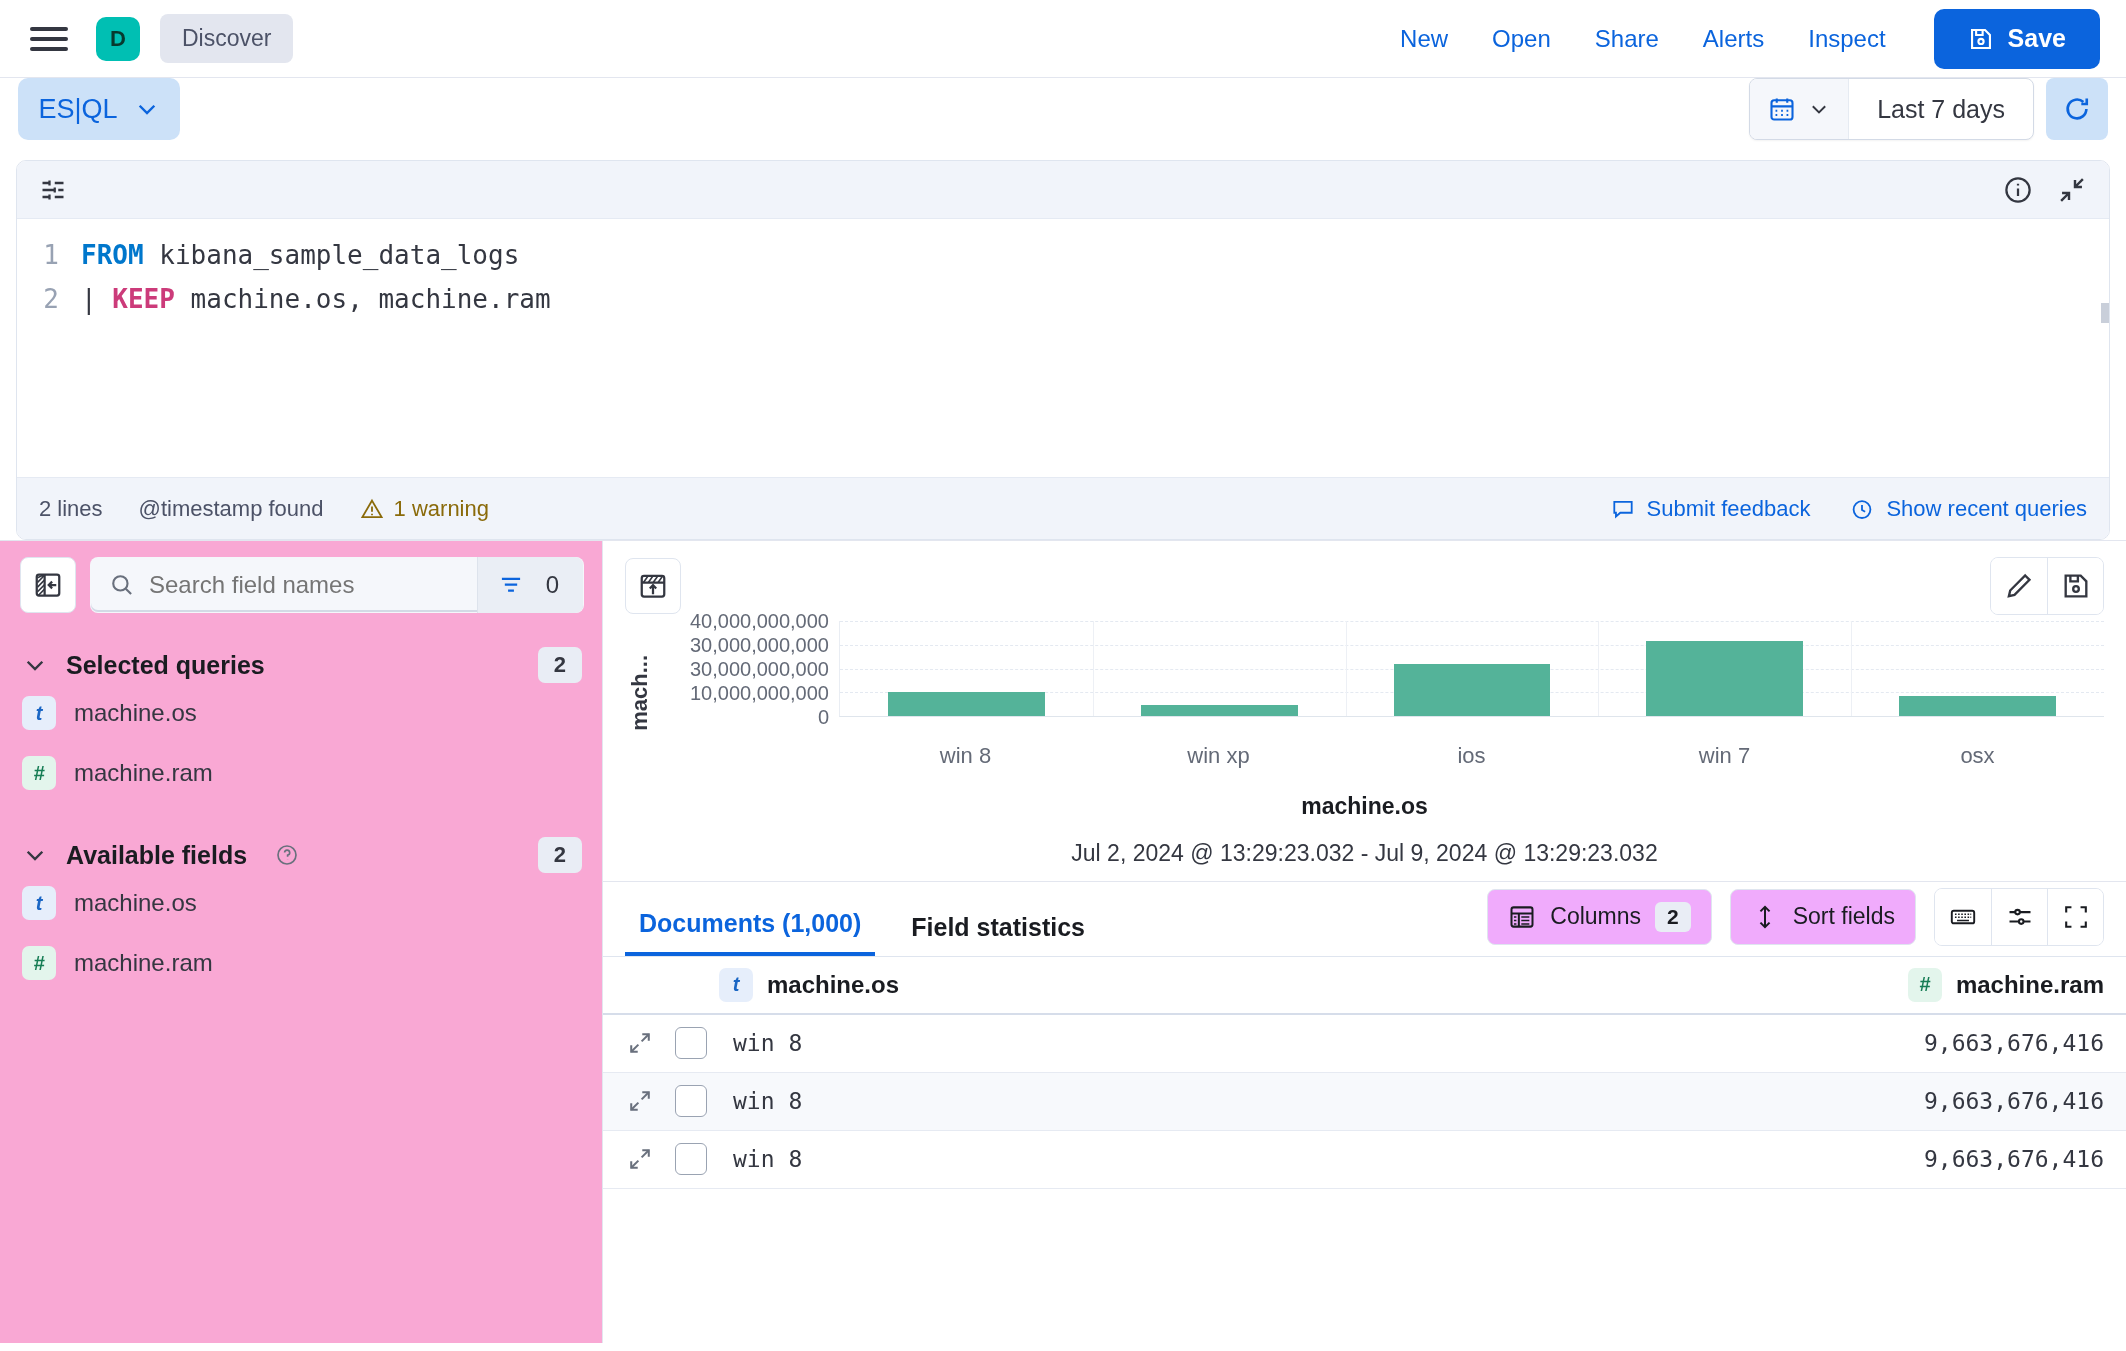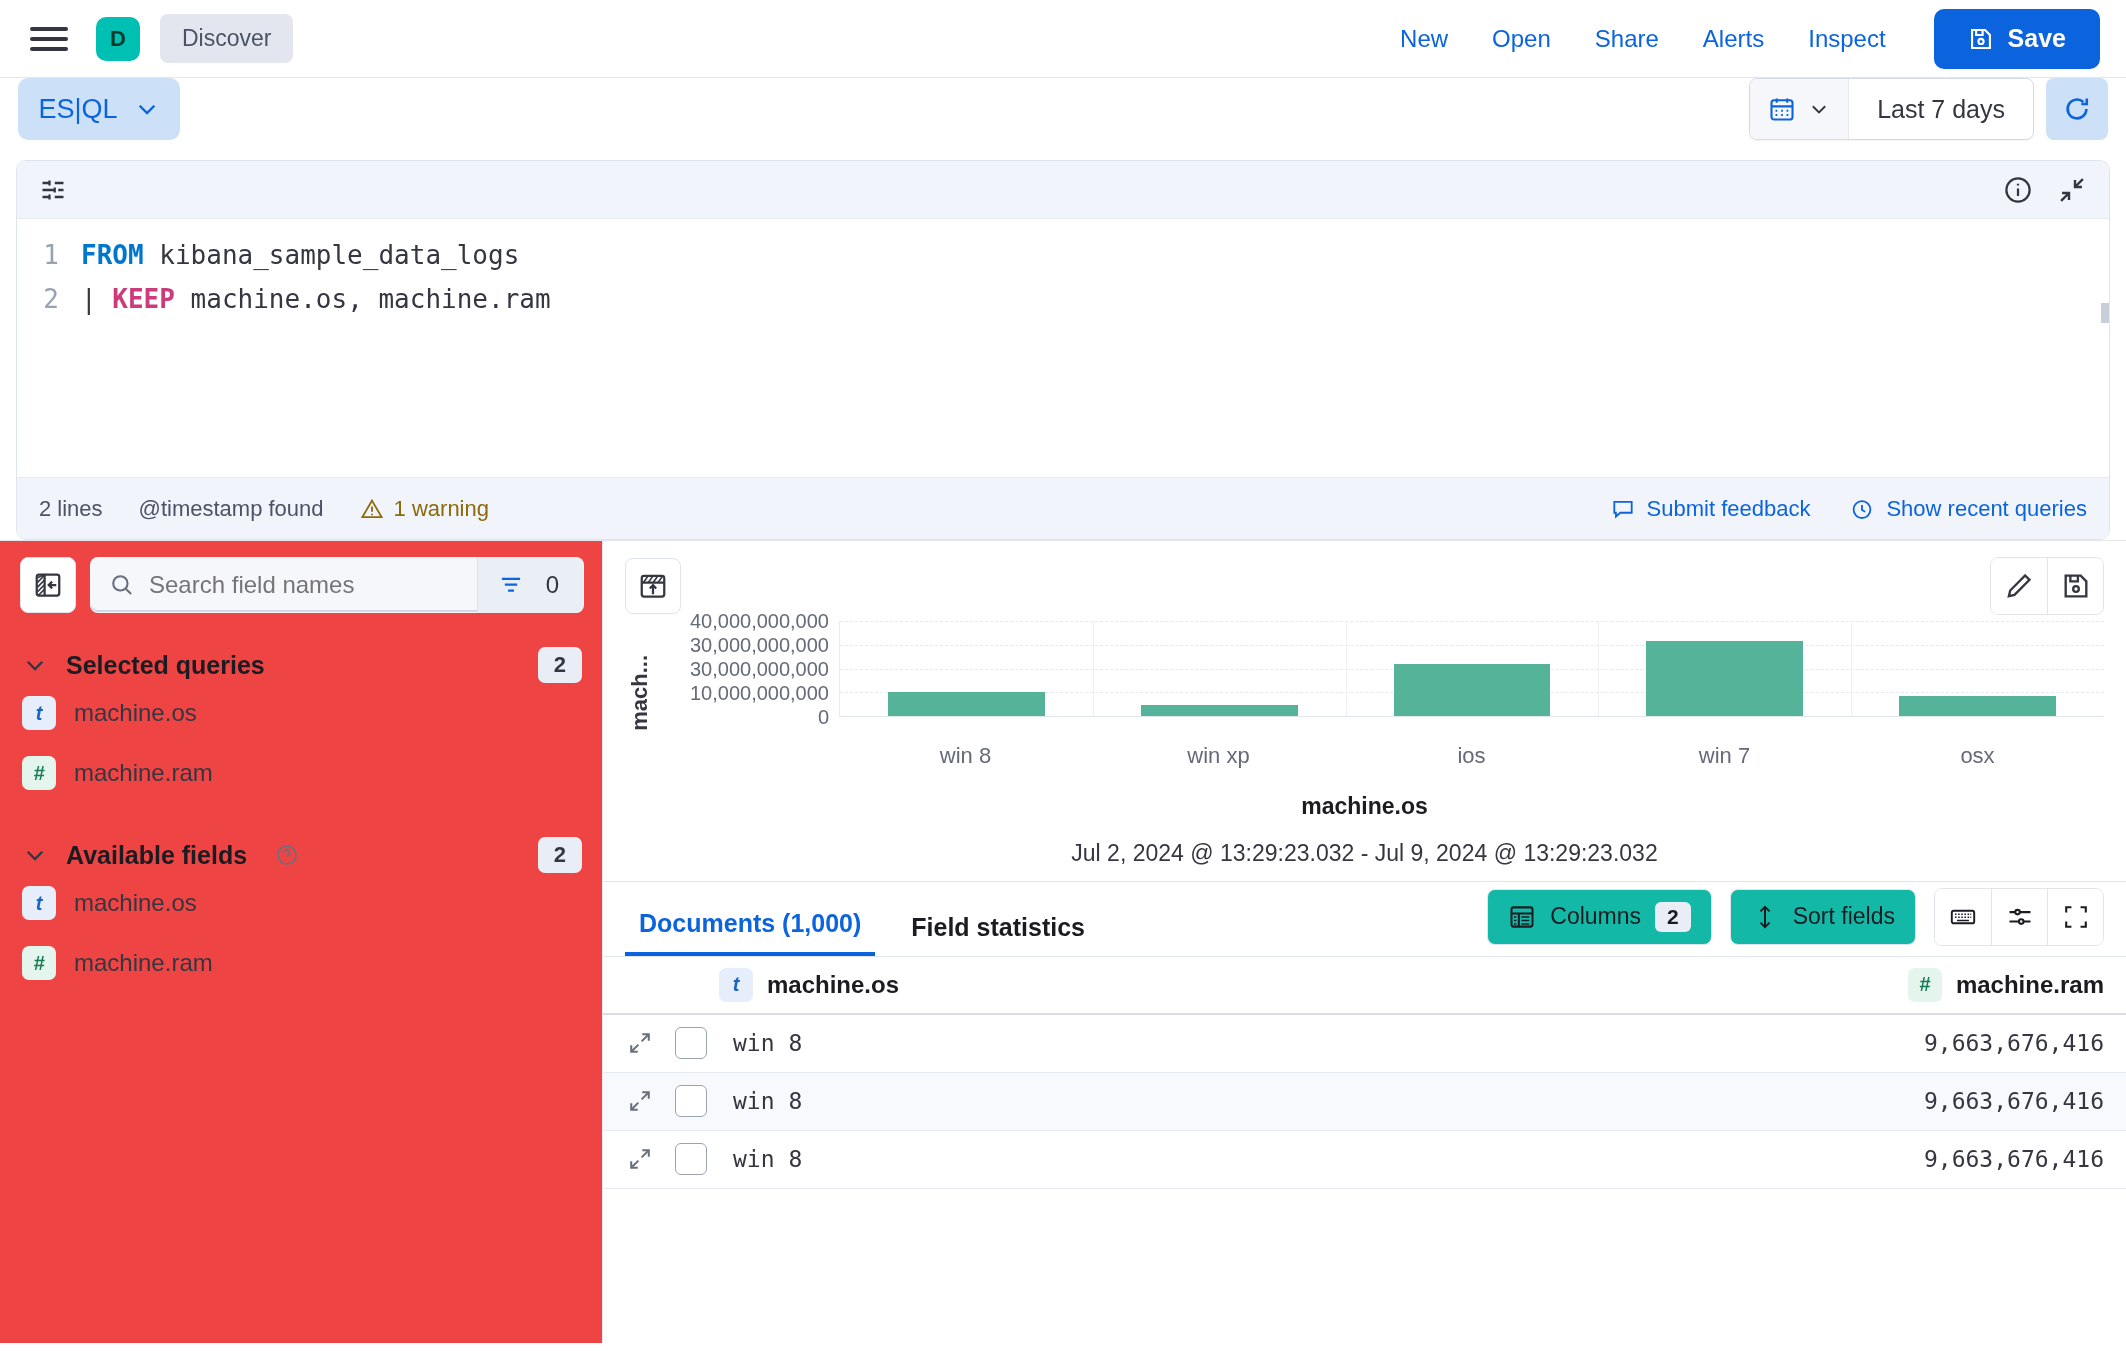--- a/index.html
+++ b/index.html
@@ -94,21 +94,21 @@
     height:62px; background:#f1f4fa; display:flex; align-items:center;
     padding: 0 22px; border-top:1px solid #e5eaf3; font-size:22px; color:#4c5267;
   }
   .foot-item { margin-right:36px; }
   .warn { color:#8a6a0a; display:flex; align-items:center; gap:10px; }
   .editor-foot-right { margin-left:auto; display:flex; align-items:center; gap:40px; }
   .foot-link { color:#0b64dd; display:flex; align-items:center; gap:12px; cursor:pointer; font-size:22px; }
 
   
   .main { display:flex; height: calc(1351px - 78px - 82px - 380px - 8px); }
-  .sidebar { width: 602px; flex:none; border-top:1px solid #e3e6ef; background:#ef4444; padding: 16px 0 0 0; }
+  .sidebar { width: 602px; flex:none; border-top:1px solid #e3e6ef; background:#f9a8d4; padding: 16px 0 0 0; }
   .sb-searchrow { display:flex; align-items:center; gap:14px; padding: 0 18px 0 20px; }
   .sb-collapse {
     width:56px; height:56px; border:1px solid #dfe5ef; border-radius:8px;
     display:flex; align-items:center; justify-content:center; cursor:pointer; background:#fff;
   }
   .sb-search {
     flex:1; height:56px; background:#f5f7fb; border:1px solid transparent;
     border-radius:8px; display:flex; align-items:center; padding-left:18px;
     box-shadow: inset 0 -2px 0 #d3dae6;
   }
@@ -185,21 +185,21 @@
   .doc-toolbar { display:flex; align-items:flex-end; padding: 14px 22px 0 22px; height:74px; }
   .tab {
     font-size:25px; font-weight:700; padding: 0 14px 14px 14px; cursor:pointer;
   }
   .tab.active { color:#0b64dd; border-bottom:4px solid #0b64dd; }
   .tab.inactive { color:#1a1c21; margin-left:22px; }
   .doc-toolbar-right { margin-left:auto; display:flex; align-items:center; gap:18px; padding-bottom:10px; }
   .tb-btn {
     height:56px; border:1px solid #dfe5ef; border-radius:8px; display:flex;
     align-items:center; gap:14px; padding: 0 20px; font-size:23px; color:#1a1c21;
-    background:#14b8a6; cursor:pointer;
+    background:#f0abfc; cursor:pointer;
   }
   .tb-badge { background:#e9edf5; border-radius:6px; padding: 3px 12px; font-size:21px; font-weight:700; }
   .tb-group { display:flex; border:1px solid #dfe5ef; border-radius:8px; overflow:hidden; }
   .tb-ibtn { width:56px; height:56px; display:flex; align-items:center; justify-content:center; background:#fff; cursor:pointer; }
   .tb-ibtn + .tb-ibtn { border-left:1px solid #dfe5ef; }
 
   .dtable { border-top:1px solid #dfe5ef; }
   .dthead { display:flex; align-items:center; height:58px; padding: 0 22px 0 0; border-bottom:2px solid #d6ddea; }
   .dth-left { display:flex; align-items:center; gap:14px; padding-left:116px; }
   .dth-right { margin-left:auto; display:flex; align-items:center; gap:14px; }

